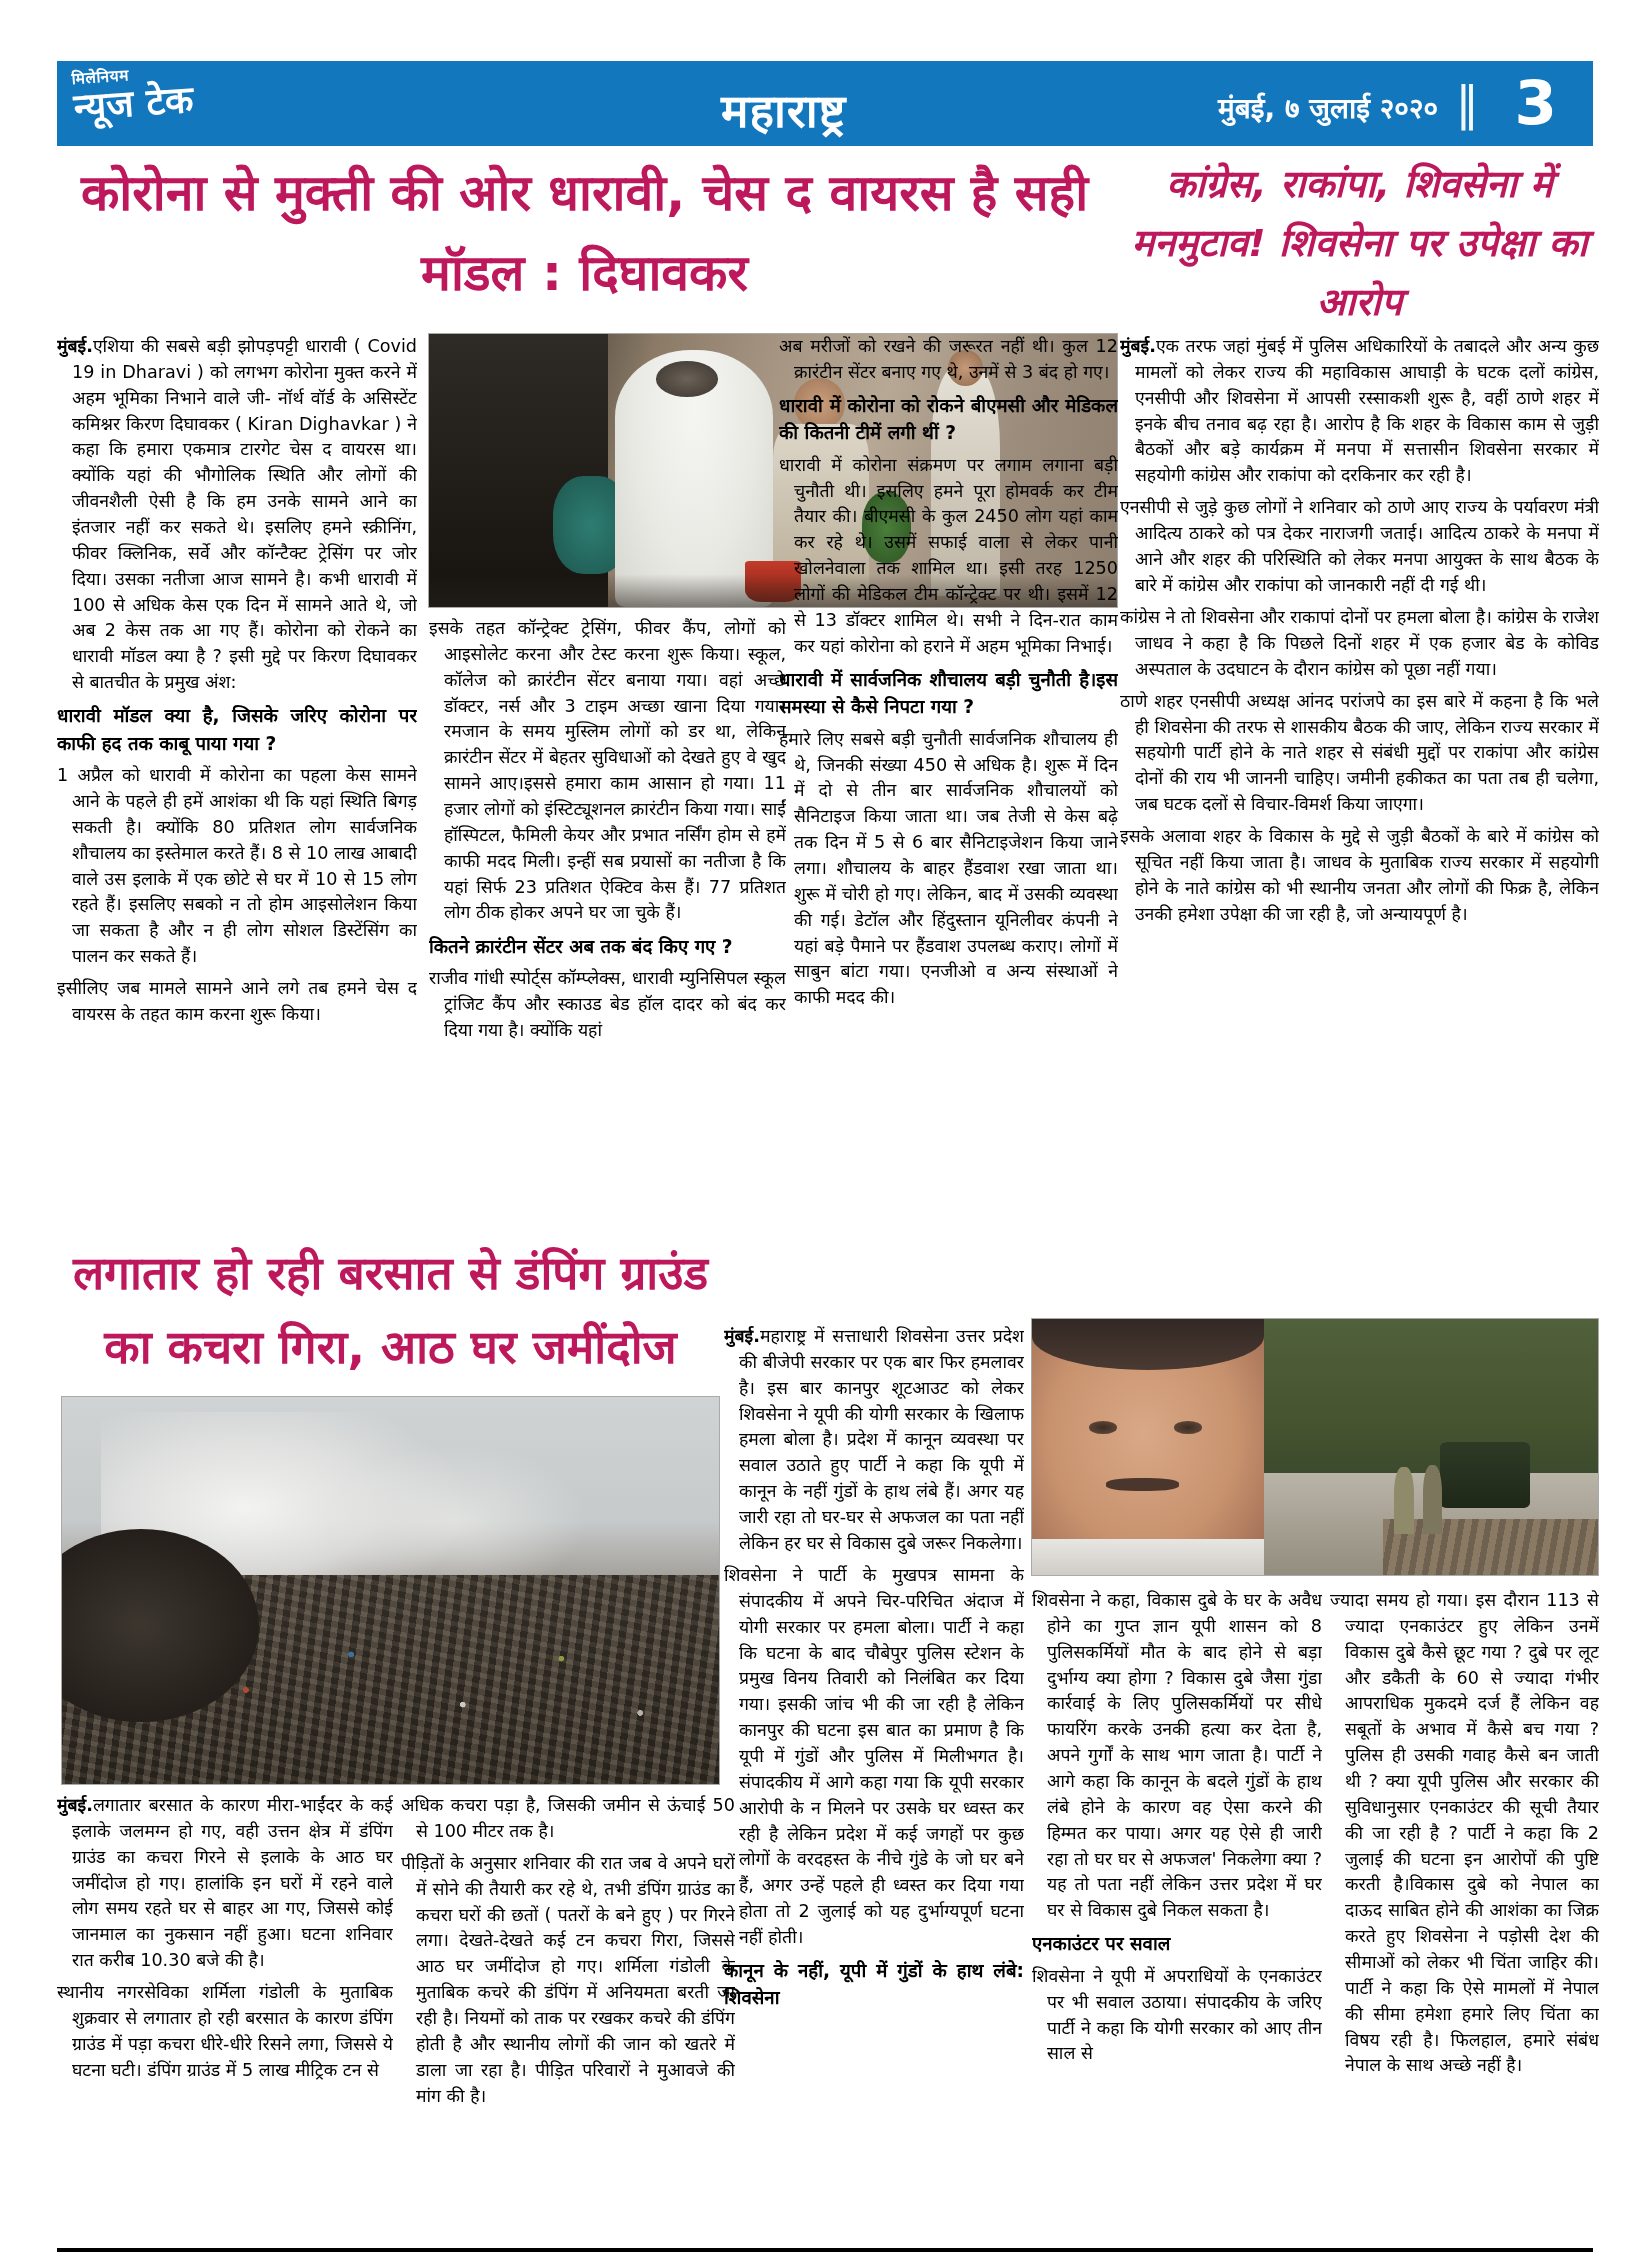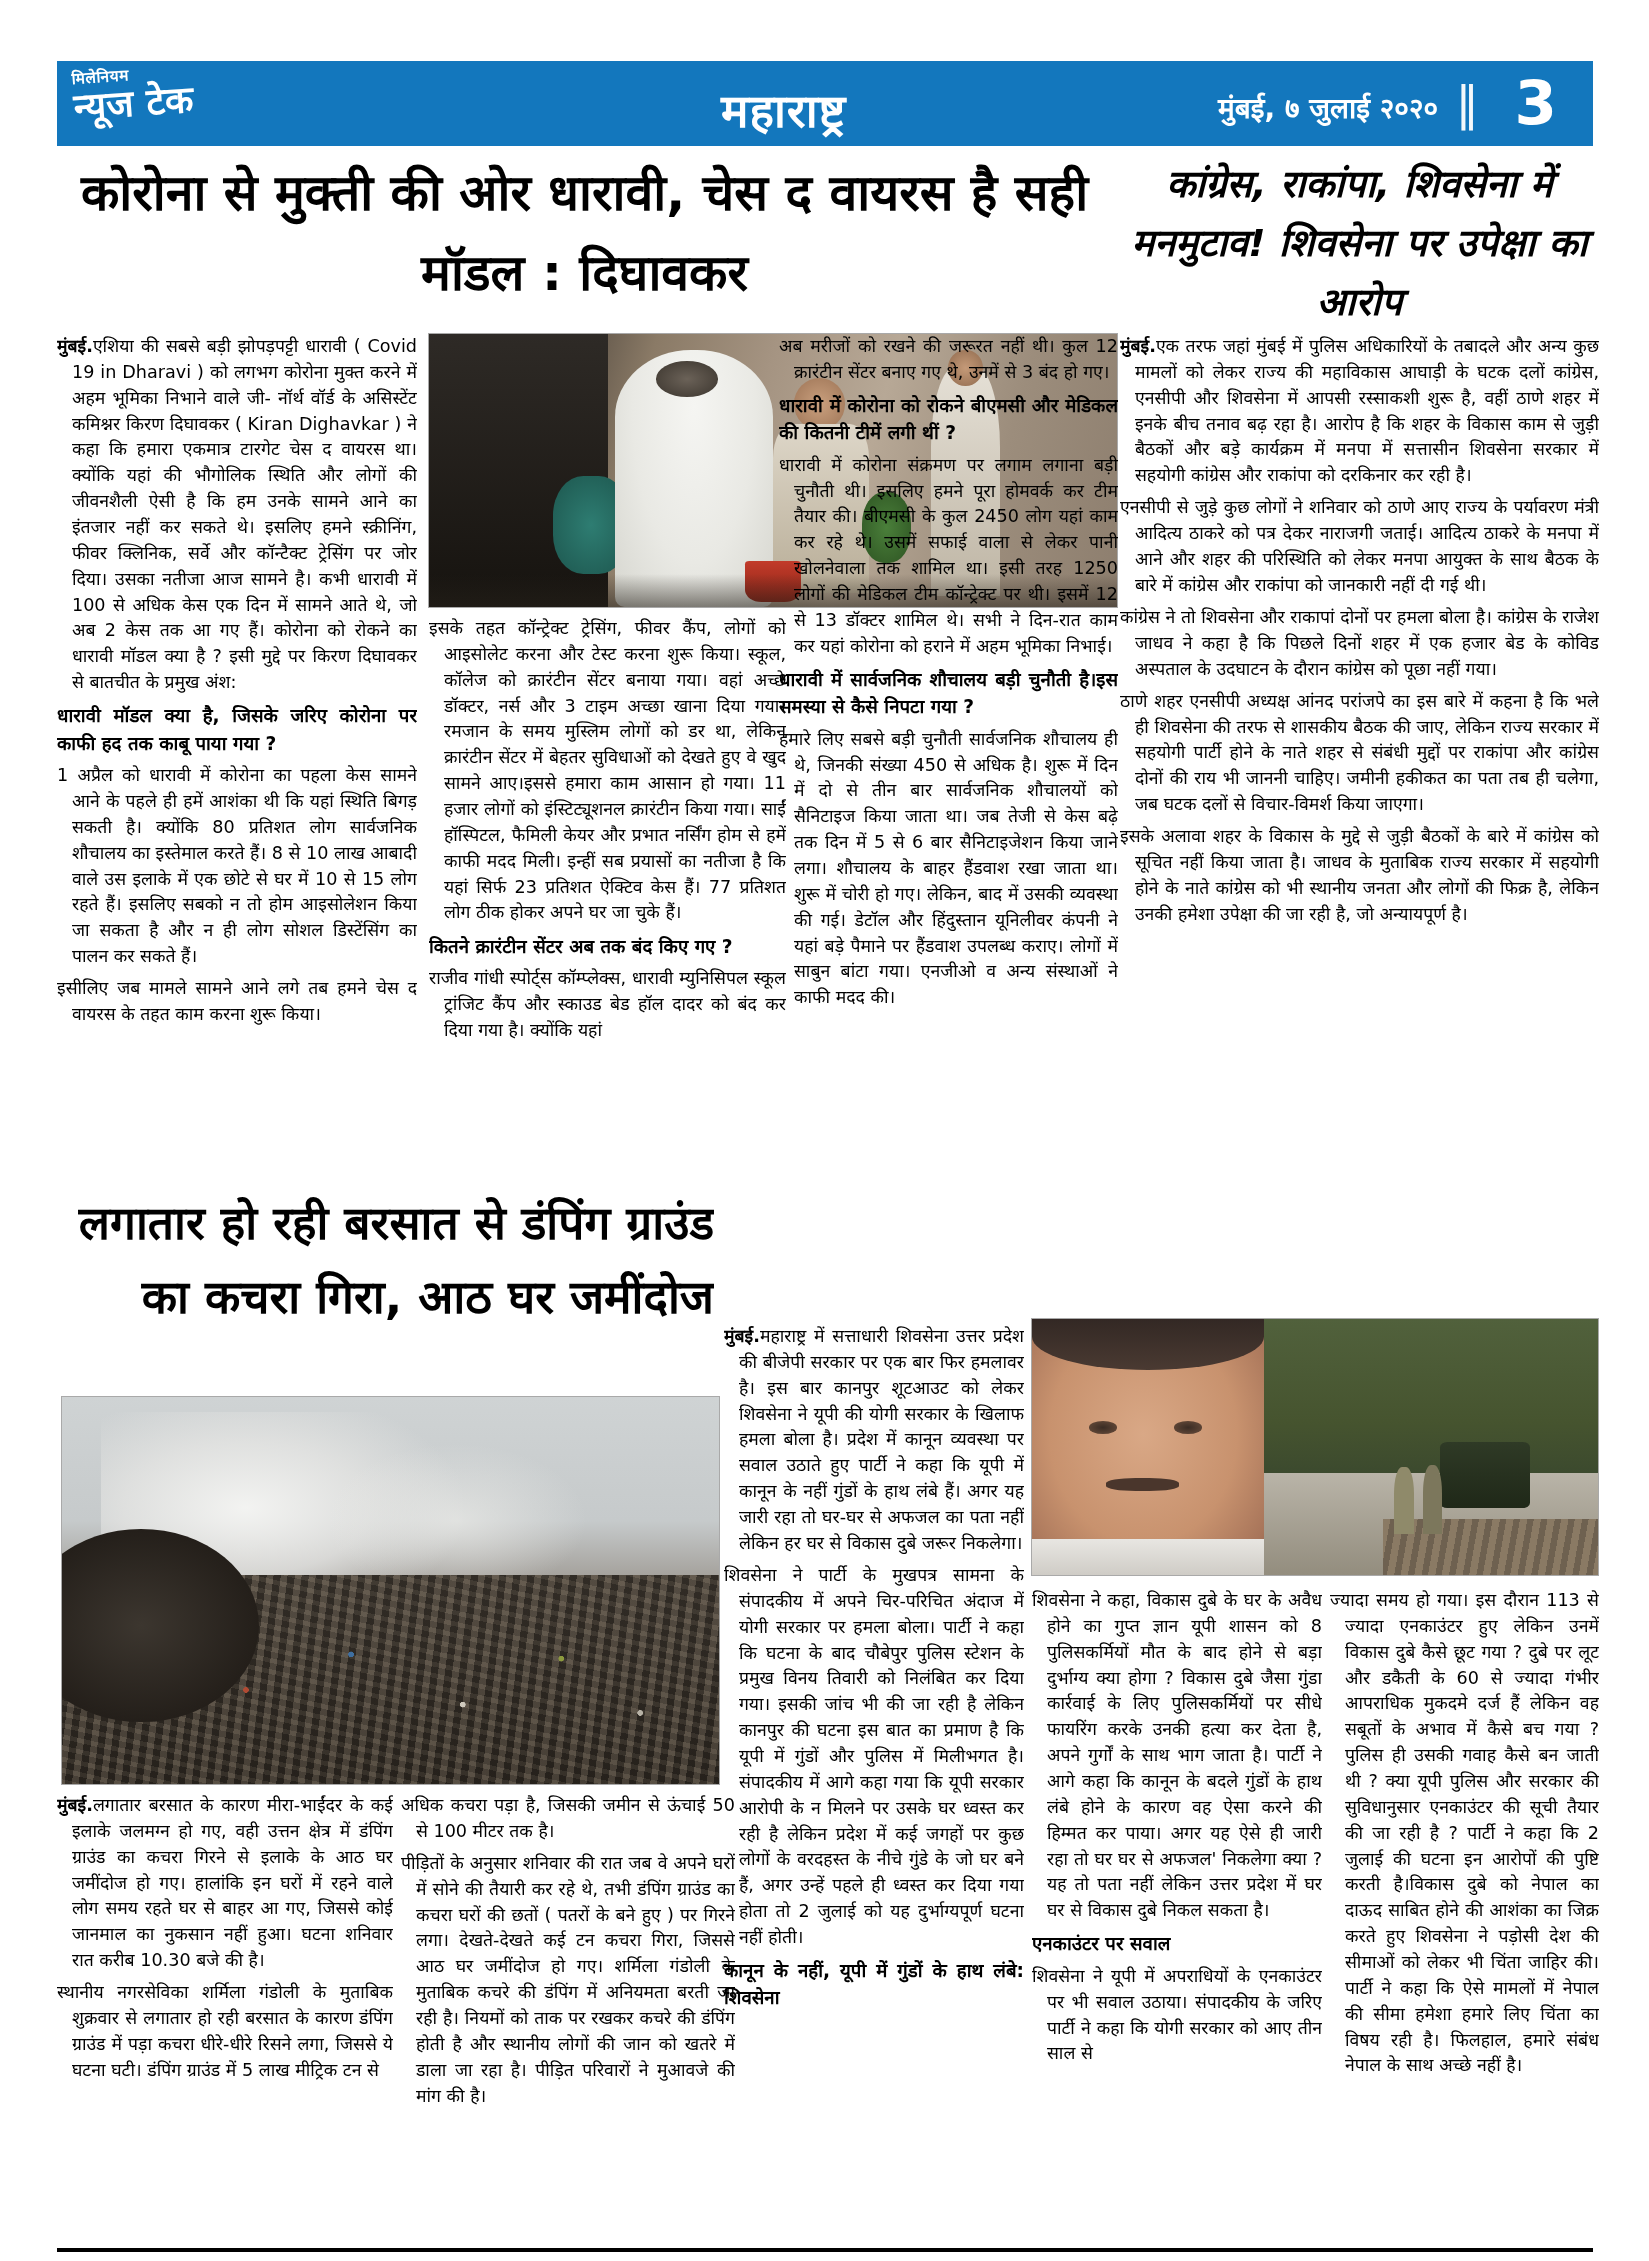--- a/index.html
+++ b/index.html
@@ -9,21 +9,21 @@
   
   .mast{background:#1377bd;color:#fff;}
   .logo{transform:rotate(-4deg);line-height:1;}
   .logo .small{font-size:15.5px;font-weight:bold;display:block;letter-spacing:0.5px;}
   .logo .big{font-size:37px;font-weight:bold;display:block;margin-top:1px;}
   .section-title{font-size:46px;font-weight:bold;letter-spacing:1px;}
   .edition{font-size:28px;font-weight:bold;white-space:nowrap;}
   .pageno{font-size:61px;font-weight:bold;line-height:1;}
   .dbar{font-size:47px;font-weight:400;line-height:1;opacity:.95;}
   
-  .hl{font-weight:bold;text-align:center;color:#000000;}
+  .hl{font-weight:bold;text-align:center;color:#be185d;}
   .hl1{font-size:50px;line-height:1.6;}
   .hl2{font-size:38px;line-height:1.55;font-style:italic;}
   .hl3{font-size:46px;line-height:1.6;}
   .hl4{font-size:37px;line-height:1.6;}
   
   .col{font-size:17.6px;line-height:1.47;text-align:justify;overflow:hidden;}
   .col p{margin:0 0 6.2px 0;padding-left:.85em;text-indent:-.85em;}
   .col p.q{font-weight:bold;font-size:18.6px;text-indent:0;padding-left:0;}
   .lead{font-weight:bold;}
   
@@ -101,21 +101,21 @@
   <div class="abs hl hl2" style="left:1120px;top:155px;width:479px;height:178px;overflow:hidden;">कांग्रेस, राकांपा, शिवसेना में मनमुटाव! शिवसेना पर उपेक्षा का आरोप</div>
 
   <div class="abs col" style="left:1120px;top:334px;width:479px;height:835px;">
     <p><b class="lead">मुंबई.</b><span>एक तरफ जहां मुंबई में पुलिस अधिकारियों के तबादले और अन्य कुछ मामलों को लेकर राज्य की महाविकास आघाड़ी के घटक दलों कांग्रेस, एनसीपी और शिवसेना में आपसी रस्साकशी शुरू है, वहीं ठाणे शहर में इनके बीच तनाव बढ़ रहा है। आरोप है कि शहर के विकास काम से जुड़ी बैठकों और बड़े कार्यक्रम में मनपा में सत्तासीन शिवसेना सरकार में सहयोगी कांग्रेस और राकांपा को दरकिनार कर रही है।</span></p>
     <p>एनसीपी से जुड़े कुछ लोगों ने शनिवार को ठाणे आए राज्य के पर्यावरण मंत्री आदित्य ठाकरे को पत्र देकर नाराजगी जताई। आदित्य ठाकरे के मनपा में आने और शहर की परिस्थिति को लेकर मनपा आयुक्त के साथ बैठक के बारे में कांग्रेस और राकांपा को जानकारी नहीं दी गई थी।</p>
     <p>कांग्रेस ने तो शिवसेना और राकापां दोनों पर हमला बोला है। कांग्रेस के राजेश जाधव ने कहा है कि पिछले दिनों शहर में एक हजार बेड के कोविड अस्पताल के उदघाटन के दौरान कांग्रेस को पूछा नहीं गया।</p>
     <p>ठाणे शहर एनसीपी अध्यक्ष आंनद परांजपे का इस बारे में कहना है कि भले ही शिवसेना की तरफ से शासकीय बैठक की जाए, लेकिन राज्य सरकार में सहयोगी पार्टी होने के नाते शहर से संबंधी मुद्दों पर राकांपा और कांग्रेस दोनों की राय भी जाननी चाहिए। जमीनी हकीकत का पता तब ही चलेगा, जब घटक दलों से विचार-विमर्श किया जाएगा।</p>
     <p>इसके अलावा शहर के विकास के मुद्दे से जुड़ी बैठकों के बारे में कांग्रेस को सूचित नहीं किया जाता है। जाधव के मुताबिक राज्य सरकार में सहयोगी होने के नाते कांग्रेस को भी स्थानीय जनता और लोगों की फिक्र है, लेकिन उनकी हमेशा उपेक्षा की जा रही है, जो अन्यायपूर्ण है।</p>
   </div>
 
-  <div class="abs hl hl3" style="left:67px;top:1187px;width:647px;height:207px;overflow:hidden;text-align:right;">लगातार हो रही बरसात से डंपिंग ग्राउंड का कचरा गिरा, आठ घर जमींदोज</div>
+  <div class="abs hl hl3" style="left:67px;top:1237px;width:647px;height:207px;overflow:hidden;">लगातार हो रही बरसात से डंपिंग ग्राउंड का कचरा गिरा, आठ घर जमींदोज</div>
 
   <div class="abs photo" style="left:62px;top:1397px;width:657px;height:387px;">
     <div class="ph" style="left:0;top:0;width:100%;height:100%;
          background:linear-gradient(#cfd3d4 0%,#c6cacb 32%,#a19d97 48%,#6d675f 60%,#534e47 75%,#46413b 100%);"></div>
     <div class="ph" style="left:6%;top:4%;width:55%;height:55%;
          background:radial-gradient(ellipse at 40% 45%,rgba(245,245,243,.95) 0%,rgba(230,230,228,.75) 40%,rgba(220,220,218,0) 72%);"></div>
     <div class="ph" style="left:40%;top:12%;width:40%;height:40%;
          background:radial-gradient(ellipse at 50% 50%,rgba(235,235,232,.7) 0%,rgba(235,235,232,0) 70%);"></div>
     <div class="ph" style="left:0;top:46%;width:100%;height:54%;
          background:

